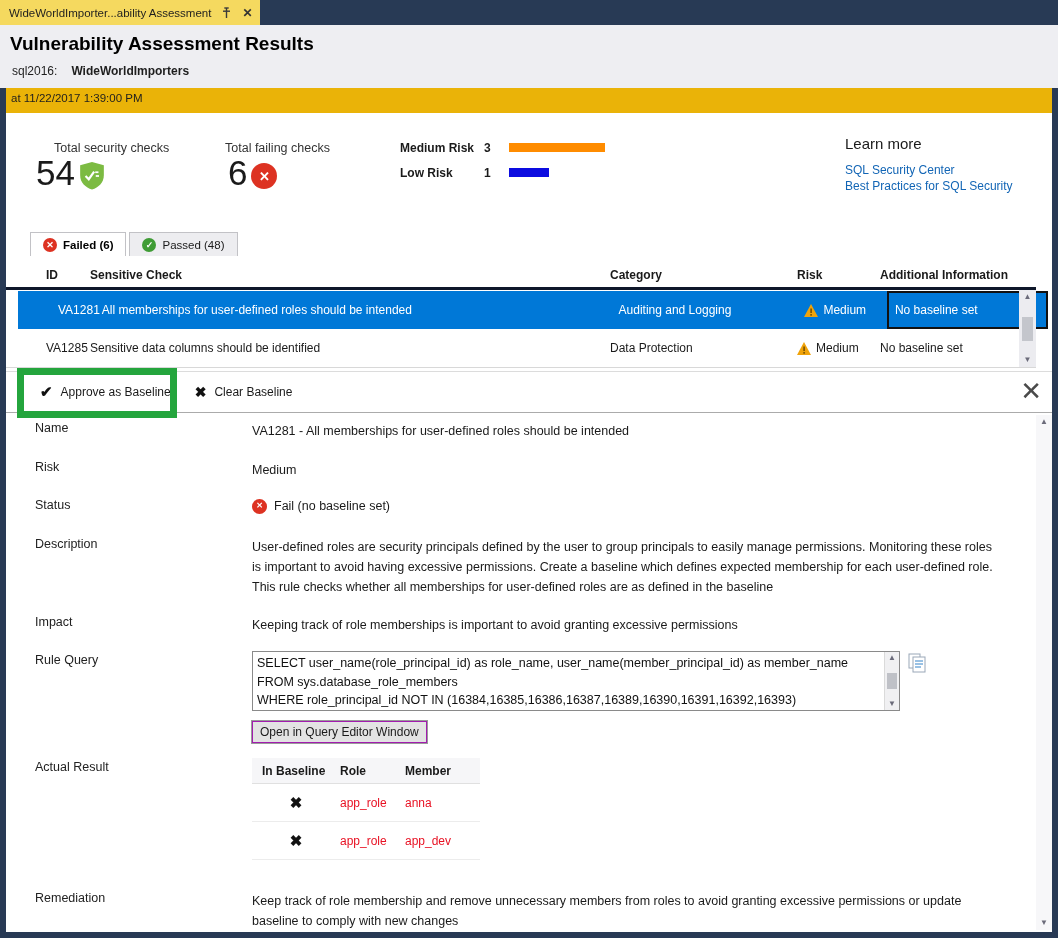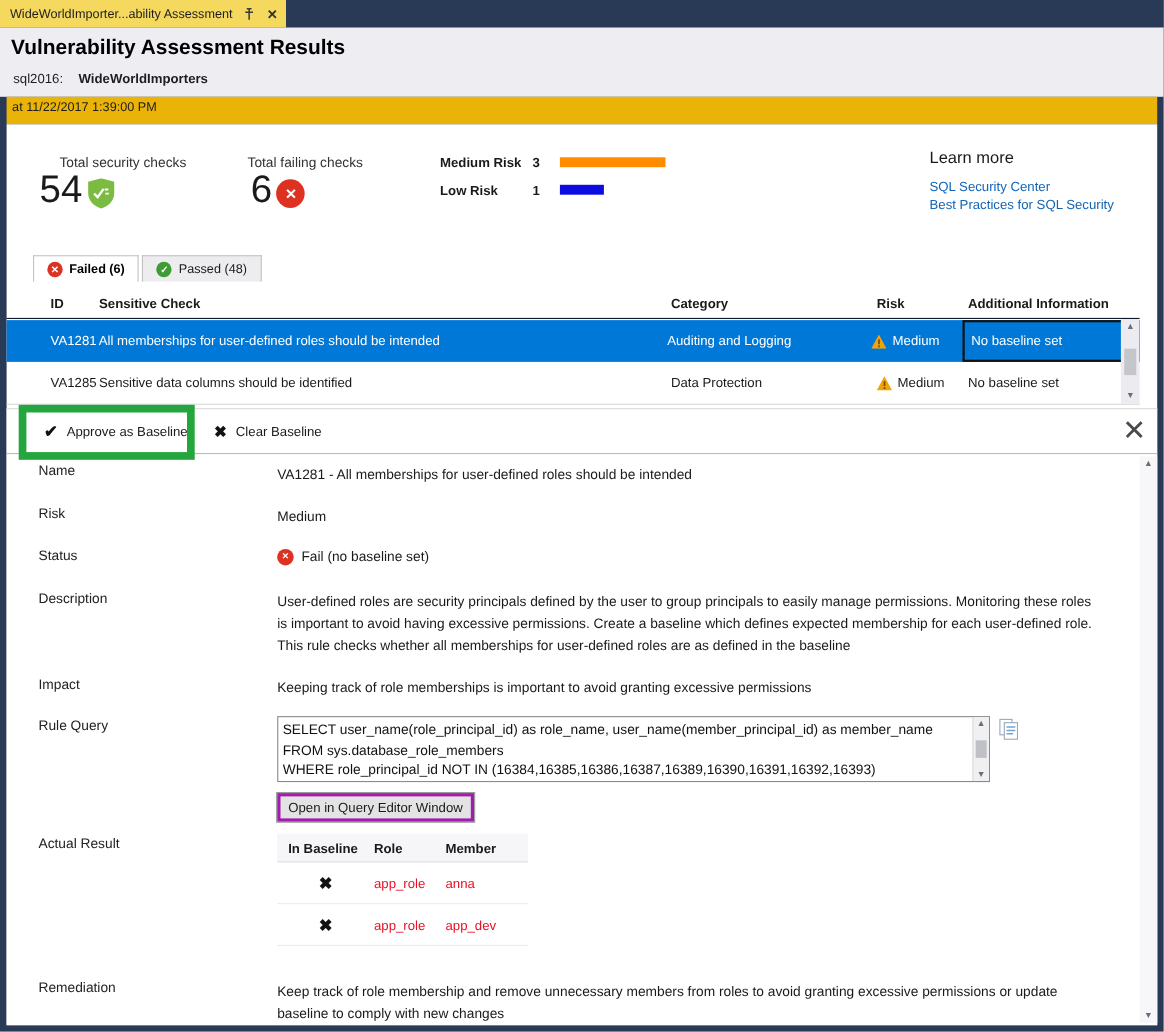--- a/index.html
+++ b/index.html
@@ -41,28 +41,28 @@
   
   .tabstrip { position:absolute; left:24px; top:119px; height:24px; display:flex; gap:3px; }
   .rtab { display:inline-flex; align-items:center; gap:6px; height:24px; padding:0 12px; font-size:11.5px; border:1px solid #C2C2C6; border-bottom:none; cursor:pointer; }
   .rtab.active { background:#fff; font-weight:bold; }
   .rtab.inactive { background:#EDEDF0; color:#1a1a1a; }
   .mini-circle { width:14px; height:14px; border-radius:50%; color:#fff; font-size:9px; font-weight:bold; display:flex; align-items:center; justify-content:center; }
   .mini-fail { background:var(--fail-red,#DD3222); }
   .mini-pass { background:var(--pass-green,#3F9C35); }
 
   
-  .grid-hdr { position:absolute; left:0; top:149px; width:1030px; height:28px; display:flex; align-items:center; border-bottom:1px solid #0f172a; font-size:12px; font-weight:bold; color:#1a1a1a; }
+  .grid-hdr { position:absolute; left:0; top:149px; width:1030px; height:28px; display:flex; align-items:center; border-bottom:3px solid #0f172a; font-size:12px; font-weight:bold; color:#1a1a1a; }
   .c-id { width:44px; margin-left:40px; }
   .c-check { width:520px; }
   .c-cat { width:187px; }
   .c-risk { width:83px; }
   .c-info { width:150px; }
   .grid-row { position:absolute; left:0; width:1030px; height:38px; display:flex; align-items:center; font-size:12px; color:#1a1a1a; cursor:pointer; }
-  .row-sel { background:var(--selection-blue,#0078D7); color:#fff; }
+  .row-sel { background:var(--selection-blue,#0078D7); color:#fff;margin-left:12px; }
   .risk-cell { display:flex; align-items:center; gap:5px; }
   .info-cell-focus { height:38px; display:flex; align-items:center; border:2px solid #111; padding-left:6px; width:162px; }
   .grid-bottom { position:absolute; left:0; top:254px; width:1030px; border-top:1px solid #D8D8D8; }
   .warn-icon svg { display:block; }
 
   
   .vscroll { position:absolute; background:#ECECF0; display:flex; flex-direction:column; align-items:center; justify-content:space-between; padding:3px 0; }
   .sb-arrow { font-size:8px; color:#6B6B7A; line-height:1; cursor:pointer; }
   .sb-thumb { width:11px; background:#C4C6CC; cursor:grab; }
   .grid-scroll { left:1013px; top:177px; width:17px; height:77px; }
@@ -80,21 +80,21 @@
   .details { position:absolute; left:0; top:300px; width:1046px; height:519px; background:#fff; }
   .d-label { position:absolute; left:29px; font-size:12.5px; color:#222; }
   .d-val { position:absolute; left:246px; font-size:12.5px; color:#1a1a1a; line-height:20px; }
   .status-val { display:flex; align-items:center; gap:7px; }
   .status-circle { width:15px; height:15px; border-radius:50%; background:var(--fail-red,#DD3222); color:#fff; font-size:8px; font-weight:bold; display:flex; align-items:center; justify-content:center; flex:none; }
   .query-box { position:absolute; left:246px; top:238px; width:648px; height:60px; border:1px solid #8A8A8A; background:#fff; }
   .query-text { position:absolute; left:4px; top:2px; right:17px; bottom:0; font-size:12.5px; line-height:18.5px; white-space:pre; overflow:hidden; color:#111; }
   .query-scroll { position:absolute; right:0; top:0; width:15px; height:58px; background:#F0F0F2; border-left:1px solid #DADADA; display:flex; flex-direction:column; align-items:center; justify-content:space-between; padding:2px 0; }
   .q-thumb { width:10px; height:16px; background:#BFC1C7; }
   .copy-icon { position:absolute; left:902px; top:240px; cursor:pointer; }
-  .open-btn { position:absolute; left:246px; top:308px; font-size:12px; color:#1a1a1a; background:#E3E3E3; border:3px solid #a21caf; outline:1px solid #9a9a9a; padding:3px 7px; cursor:pointer; font-family:"Liberation Sans",sans-serif; }
+  .open-btn { position:absolute; left:246px; top:308px; font-size:12px; color:#1a1a1a; background:#E3E3E3; border:1px solid #a21caf; outline:1px solid #9a9a9a; padding:3px 7px; cursor:pointer; font-family:"Liberation Sans",sans-serif; }
 
   
   .result-table { position:absolute; left:246px; top:345px; width:228px; font-size:12px; }
   .rt-hdr { display:flex; background:#F6F6F8; border-bottom:1px solid #E0E0E0; height:26px; align-items:center; font-weight:bold; color:#1a1a1a; }
   .rt-row { display:flex; height:38px; align-items:center; border-bottom:1px solid #ECECEC; }
   .rt-c1 { width:88px; padding-left:10px; }
   .rt-row .rt-c1 { text-align:center; padding-left:0; font-size:15px; font-weight:bold; color:#111; }
   .rt-c2 { width:65px; }
   .rt-c3 { width:75px; }
   .red-text { color:var(--result-red,#E81123); }

